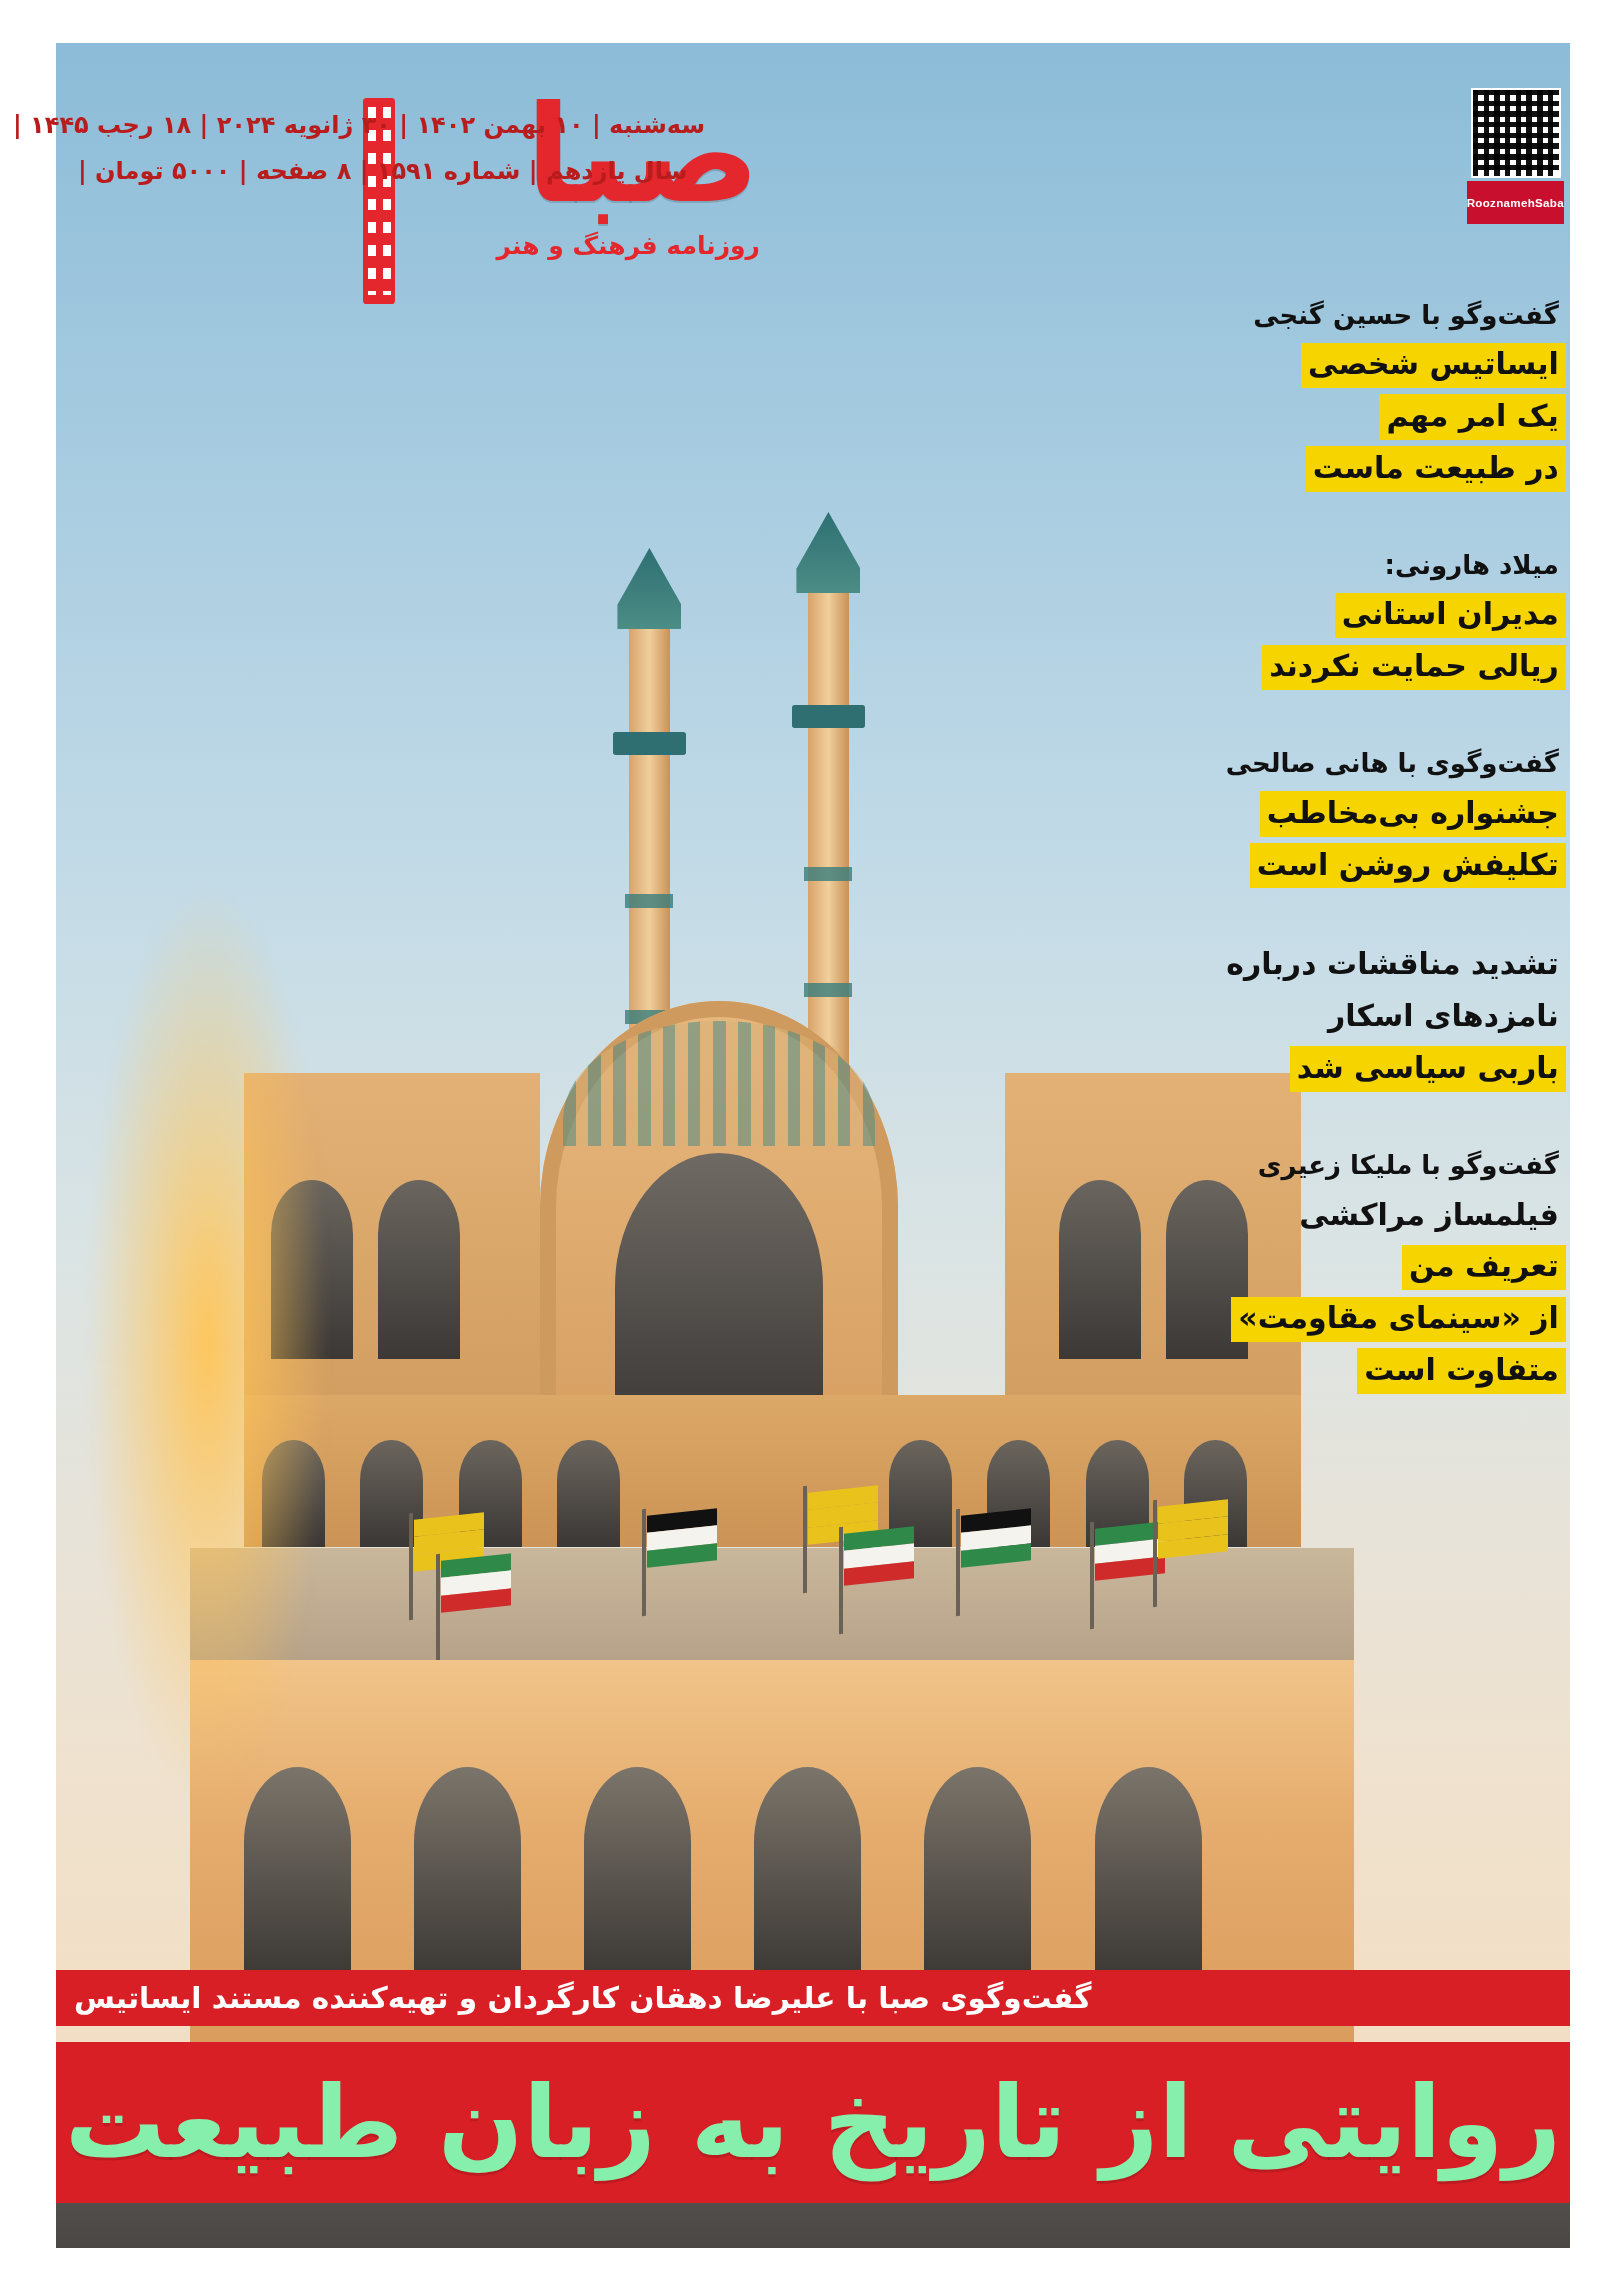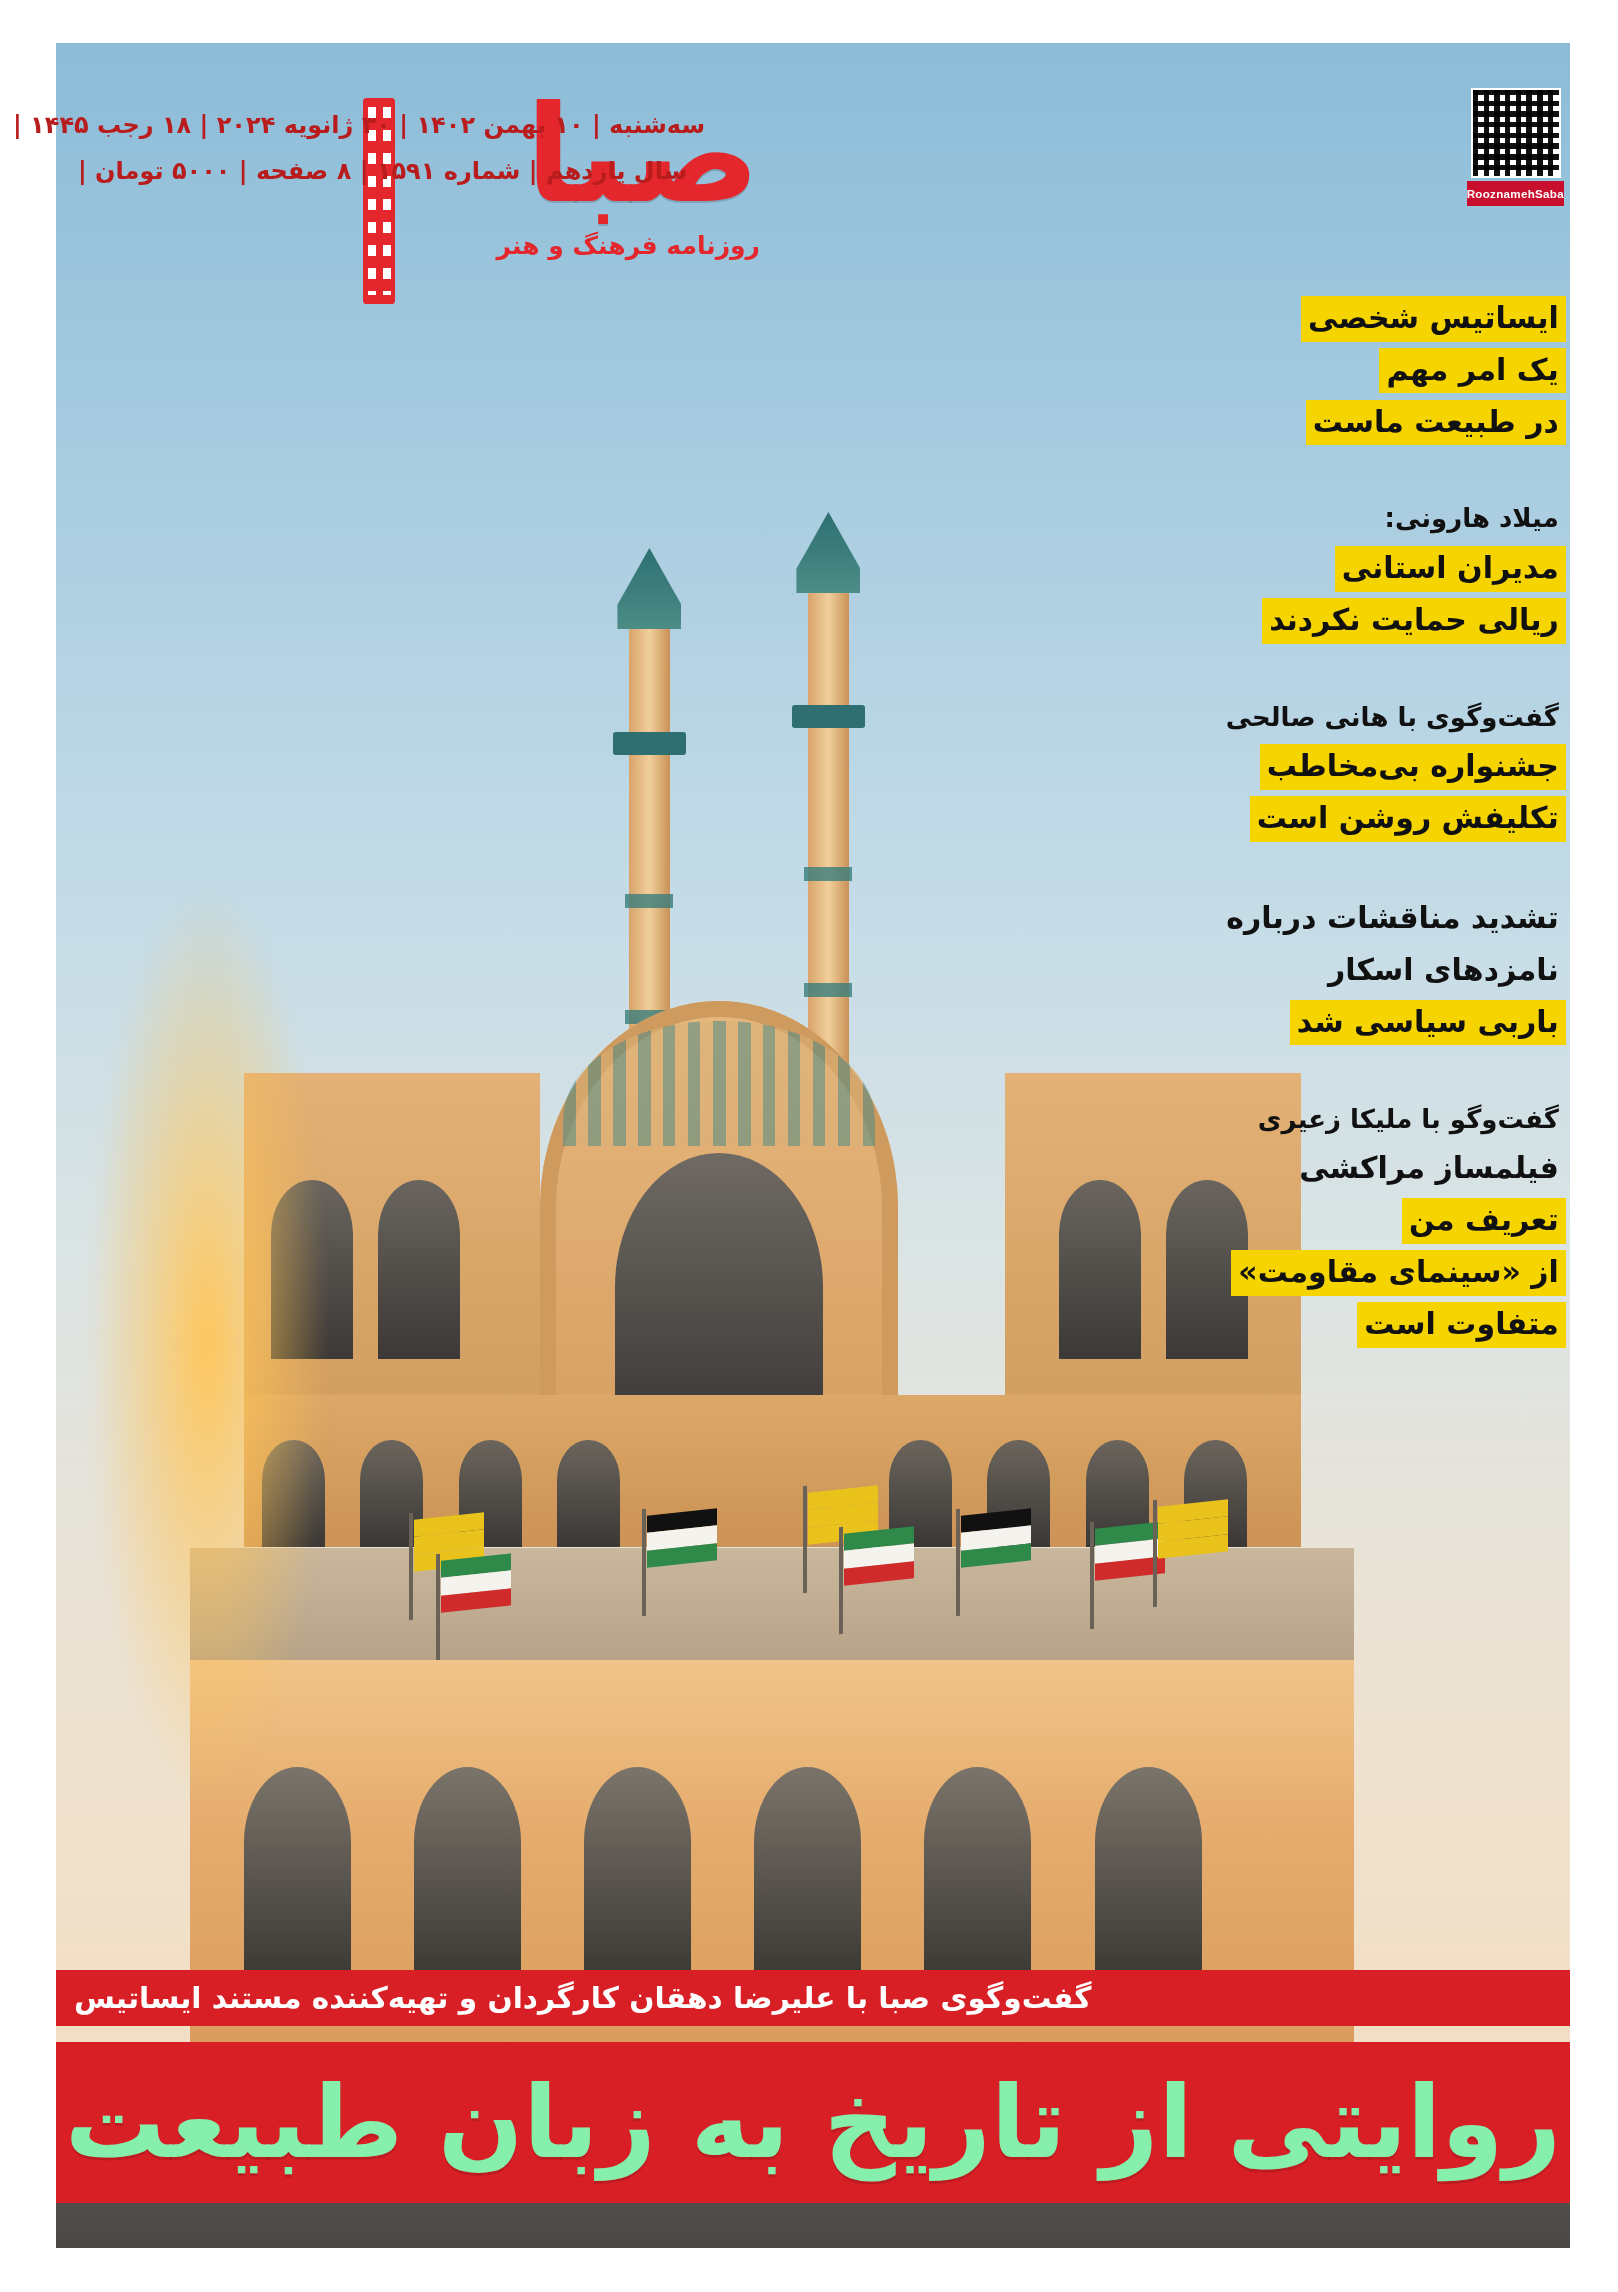--- a/index.html
+++ b/index.html
@@ -361,21 +361,21 @@
       repeating-linear-gradient(180deg, #111 0 5.4px, #fff 5.4px 10.7px);
     background-blend-mode: multiply;
     border: 2.7px solid #fff;
   }
   .qr-label {
     background: #c8102e;
     color: #fff;
     font-family: "Liberation Sans", sans-serif;
     font-size: 11.6px;
     font-weight: bold;
-    padding: 6px 0;
+    padding: 15px 0;
     margin-top: 2.7px;
     letter-spacing: 0.3px;
   }
 
   
   .headlines {
     position: absolute;
     right: 52px;
     top: 296px;
     width: 322px;
@@ -582,20 +582,21 @@
   </div>
 
   <div class="qr-wrap">
     <div class="qr"></div>
     <div class="qr-label">RooznamehSaba</div>
   </div>
 
   <div class="headlines">
 
     <div class="hl-group">
+      <div><span class="hl-line kicker">گفت‌وگو با حسین گنجی</span></div>
       <div><span class="hl-line yellow">ایساتیس شخصی</span></div>
       <div><span class="hl-line yellow">یک امر مهم</span></div>
       <div><span class="hl-line yellow">در طبیعت ماست</span></div>
     </div>
 
     <div class="hl-group">
       <div><span class="hl-line kicker">میلاد هارونی:</span></div>
       <div><span class="hl-line yellow">مدیران استانی</span></div>
       <div><span class="hl-line yellow">ریالی حمایت نکردند</span></div>
     </div>

